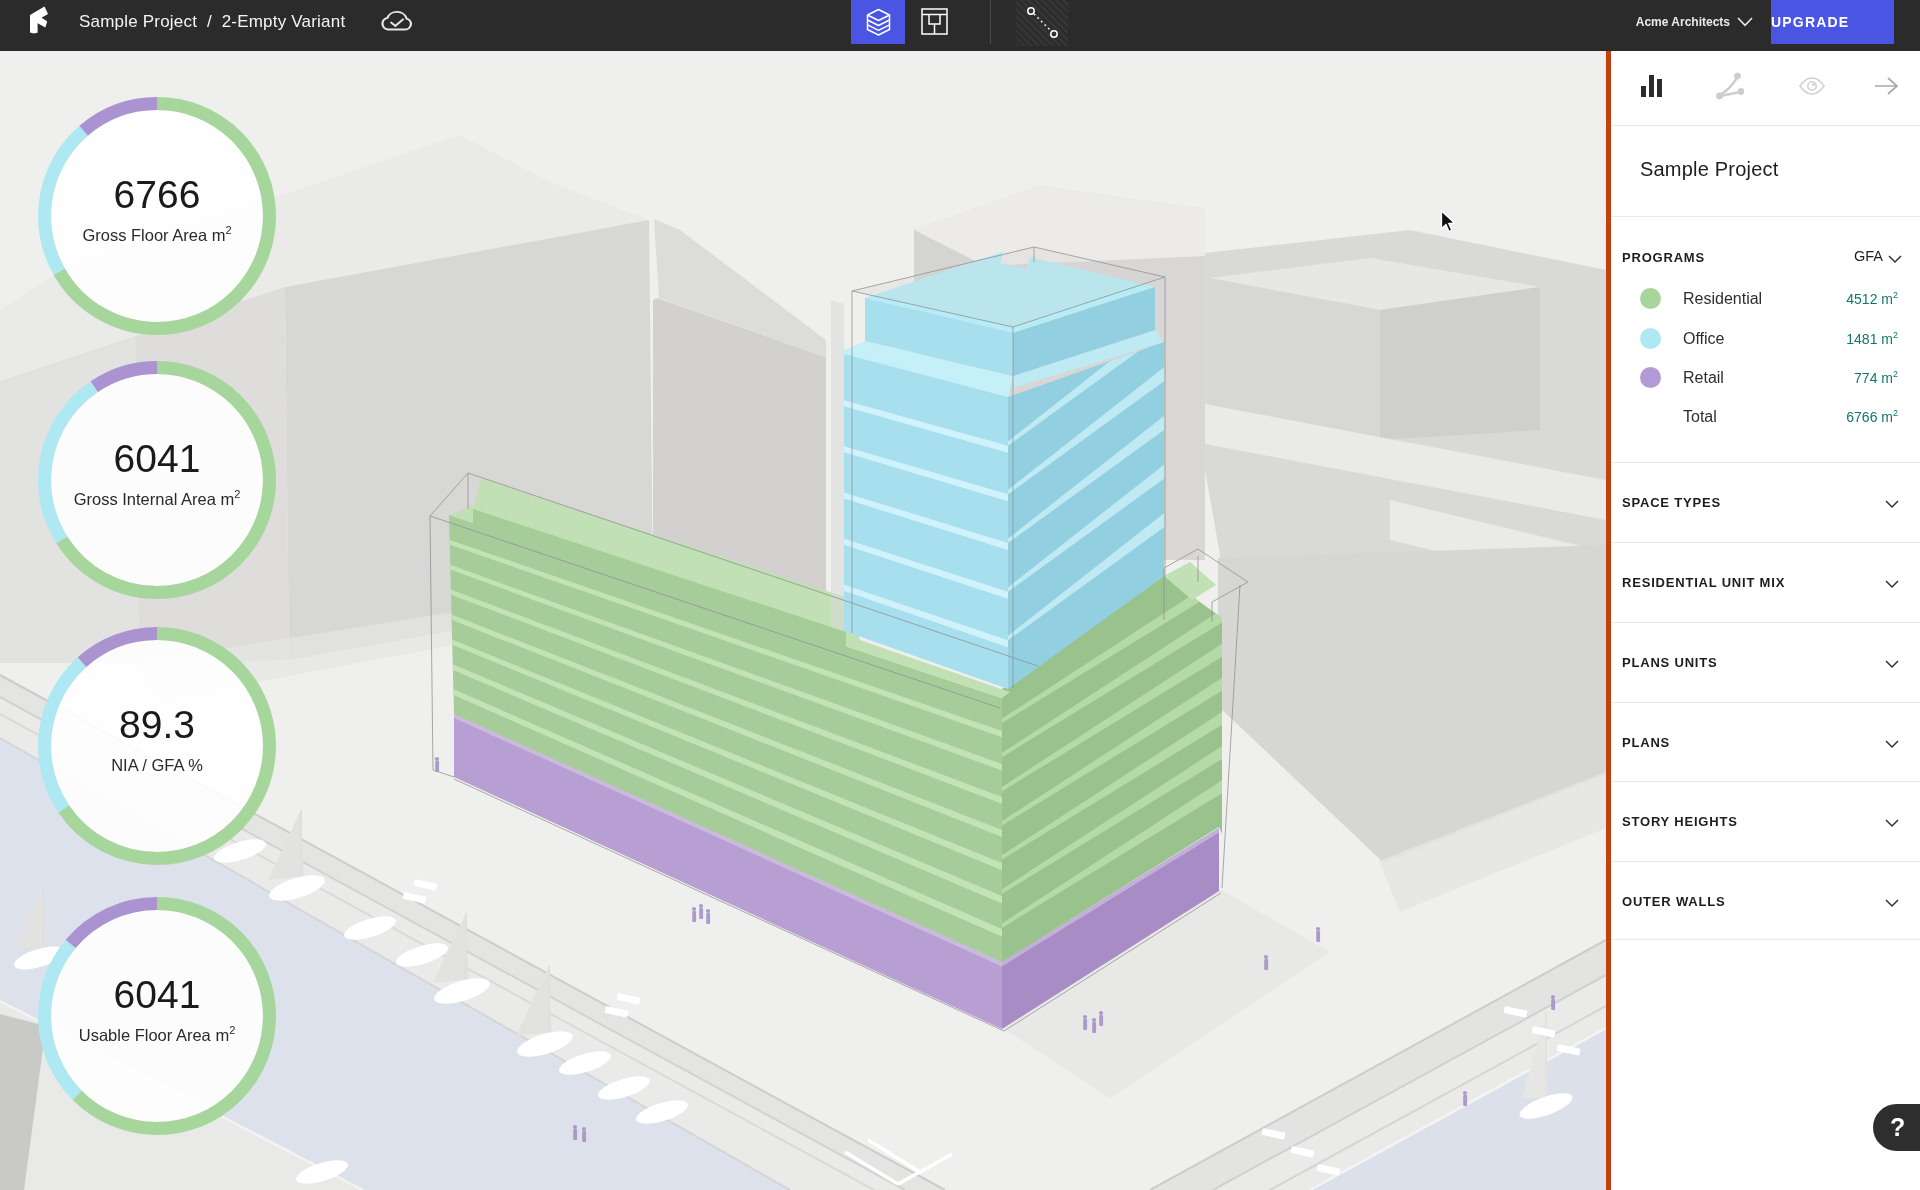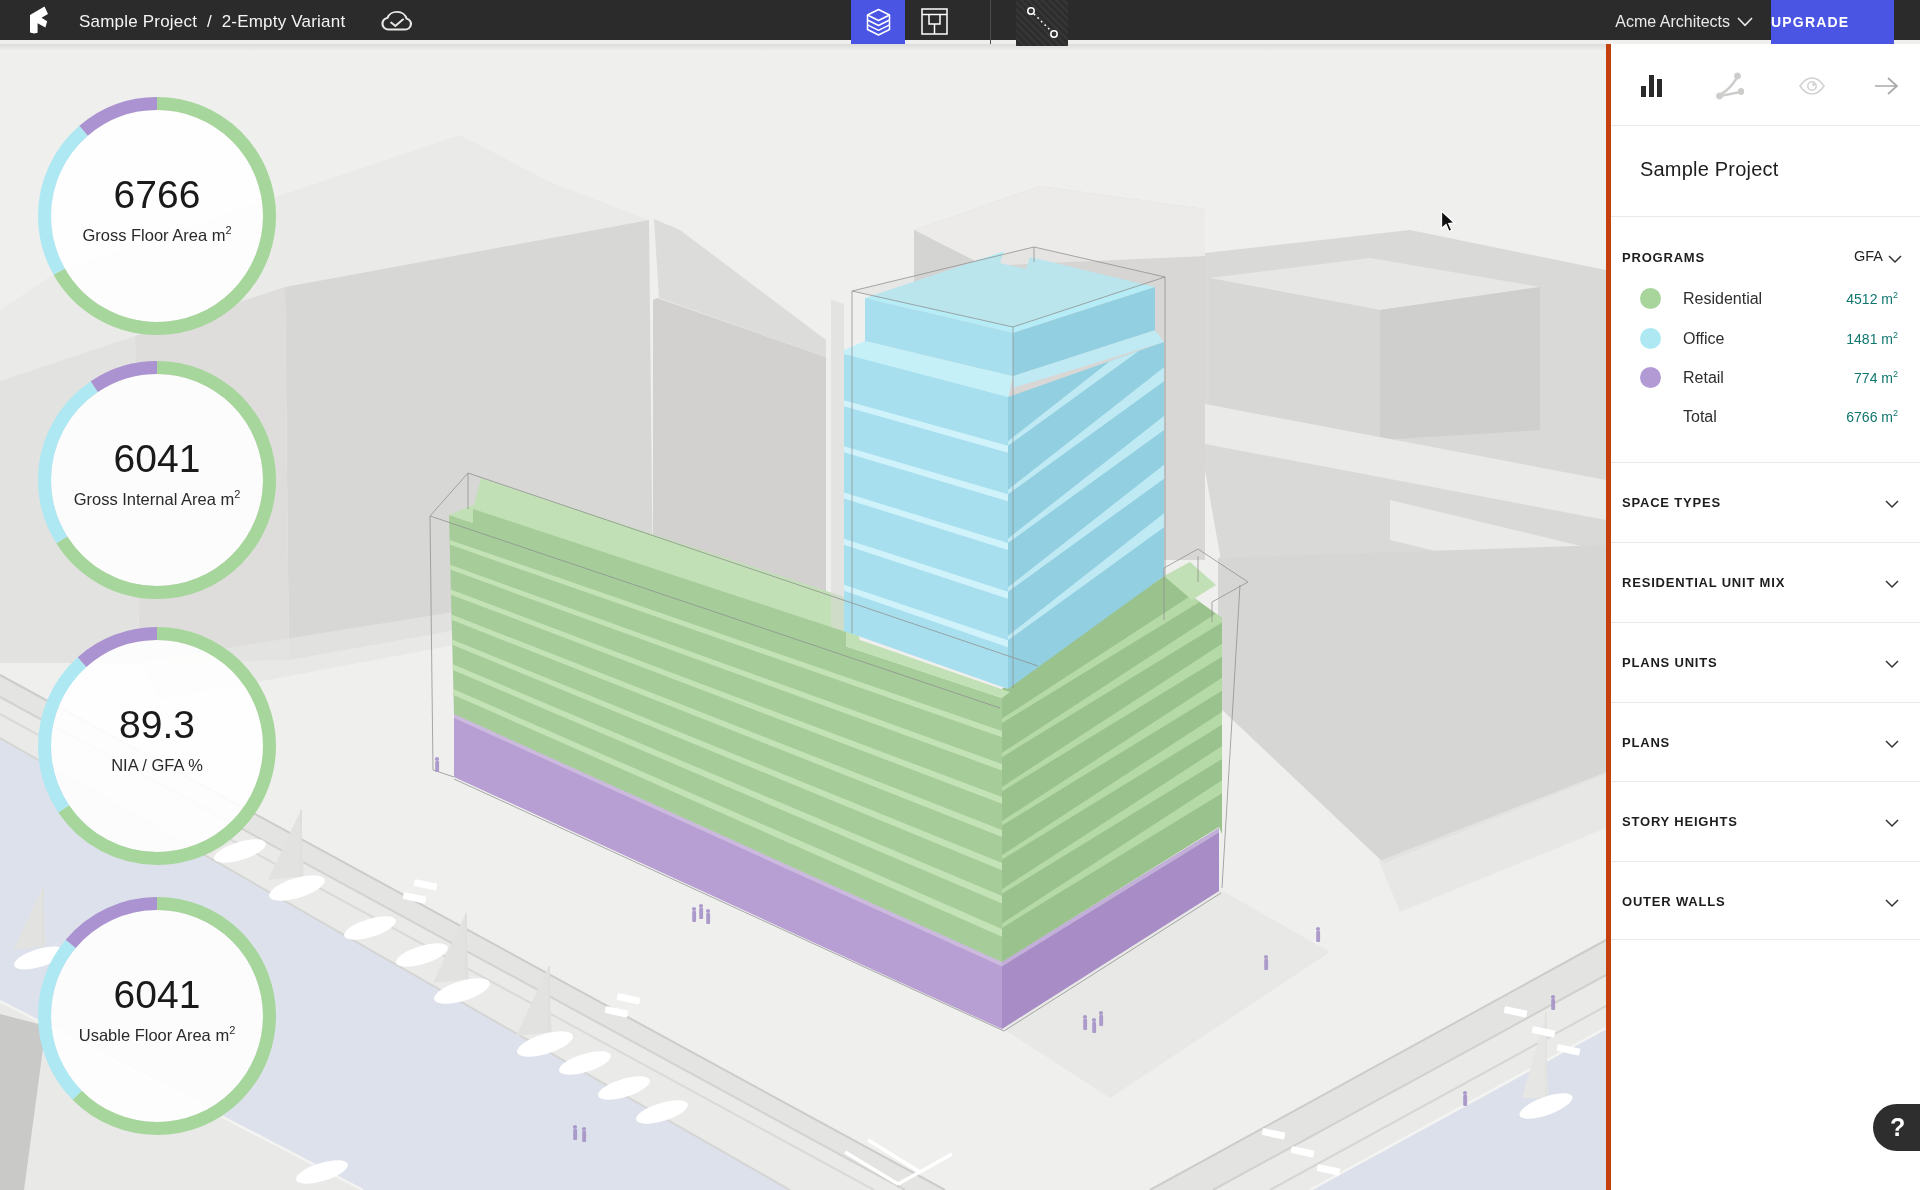--- a/index.html
+++ b/index.html
@@ -1,26 +1,26 @@
 <!DOCTYPE html>
 <html><head>
 <meta charset="utf-8">
 <style>
   * { margin:0; padding:0; box-sizing:border-box; }
   html,body { width:1920px; height:1190px; overflow:hidden; font-family:"Liberation Sans",sans-serif; background:#efefee; }
   .abs { position:absolute; }
   
-  #topbar { position:absolute; left:0; top:0; width:1920px; height:40px; background:#2b2b2b; z-index:30; }
+  #topbar { position:absolute; left:0; top:0; width:1920px; height:51px; background:#2b2b2b; z-index:30; }
   #tb-title { position:absolute; left:79px; top:0; height:44px; line-height:44px; color:#f4f4f3; font-size:17px; letter-spacing:.2px; }
   #btn-layers { position:absolute; left:851px; top:0; width:54px; height:44px; background:#4a55e4; }
   #btn-plan { position:absolute; left:905px; top:0; width:58px; height:44px; }
   #divider1 { position:absolute; left:990px; top:0px; width:1px; height:44px; background:#4d4d4d; }
   #hatch { position:absolute; left:1016px; top:0; width:52px; height:46px;
     background:repeating-linear-gradient(45deg,#363636 0 2px,#2d2d2d 2px 5px); }
-  #acme { position:absolute; right:190px; top:0; height:44px; line-height:44px; color:#eceae9; font-size:16px; }
+  #acme { position:absolute; right:190px; top:0; height:44px; line-height:44px; color:#eceae9; font-size:12px;font-weight:bold; }
   #upgrade { position:absolute; left:1771px; top:0; width:123px; height:44px; background:#4a55e4; color:#fff;
     font-size:14px; font-weight:bold; letter-spacing:1.2px; line-height:44px; }
   
   #panel { position:absolute; left:1606px; top:44px; width:314px; height:1146px; background:#ffffff; border-left:5px solid #c2410c; z-index:20; }
   .pdiv { position:absolute; left:0; width:314px; height:1px; background:#e9e9e8; }
   .sect { position:absolute; left:11px; font-size:13px; font-weight:bold; letter-spacing:.8px; color:#1d1d1d; }
   .chev { position:absolute; left:273px; width:16px; height:16px; }
   #ptitle { position:absolute; left:29px; top:114px; font-size:20px; color:#1d1d1d; font-weight:500; letter-spacing:.2px;}
   .lrow { position:absolute; left:0; width:314px; height:20px; }
   .ldot { position:absolute; left:29px; top:0px; width:21px; height:21px; border-radius:50%; }

